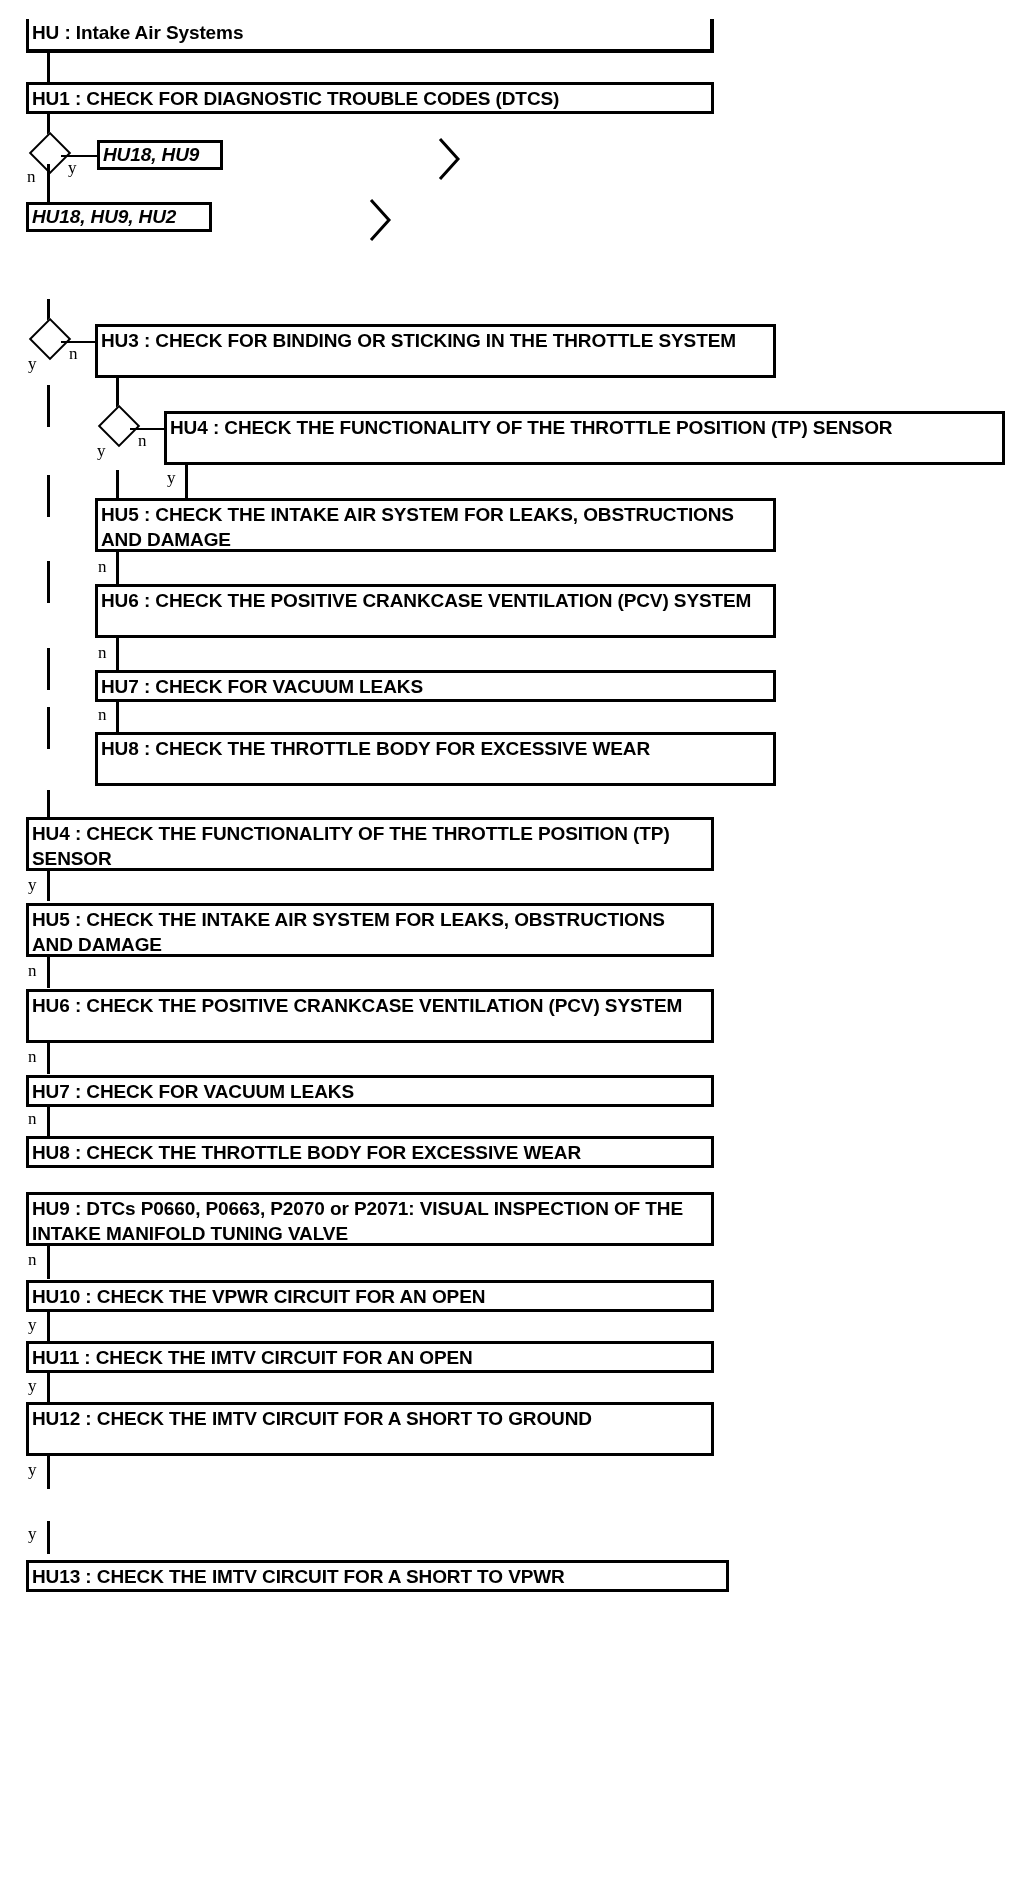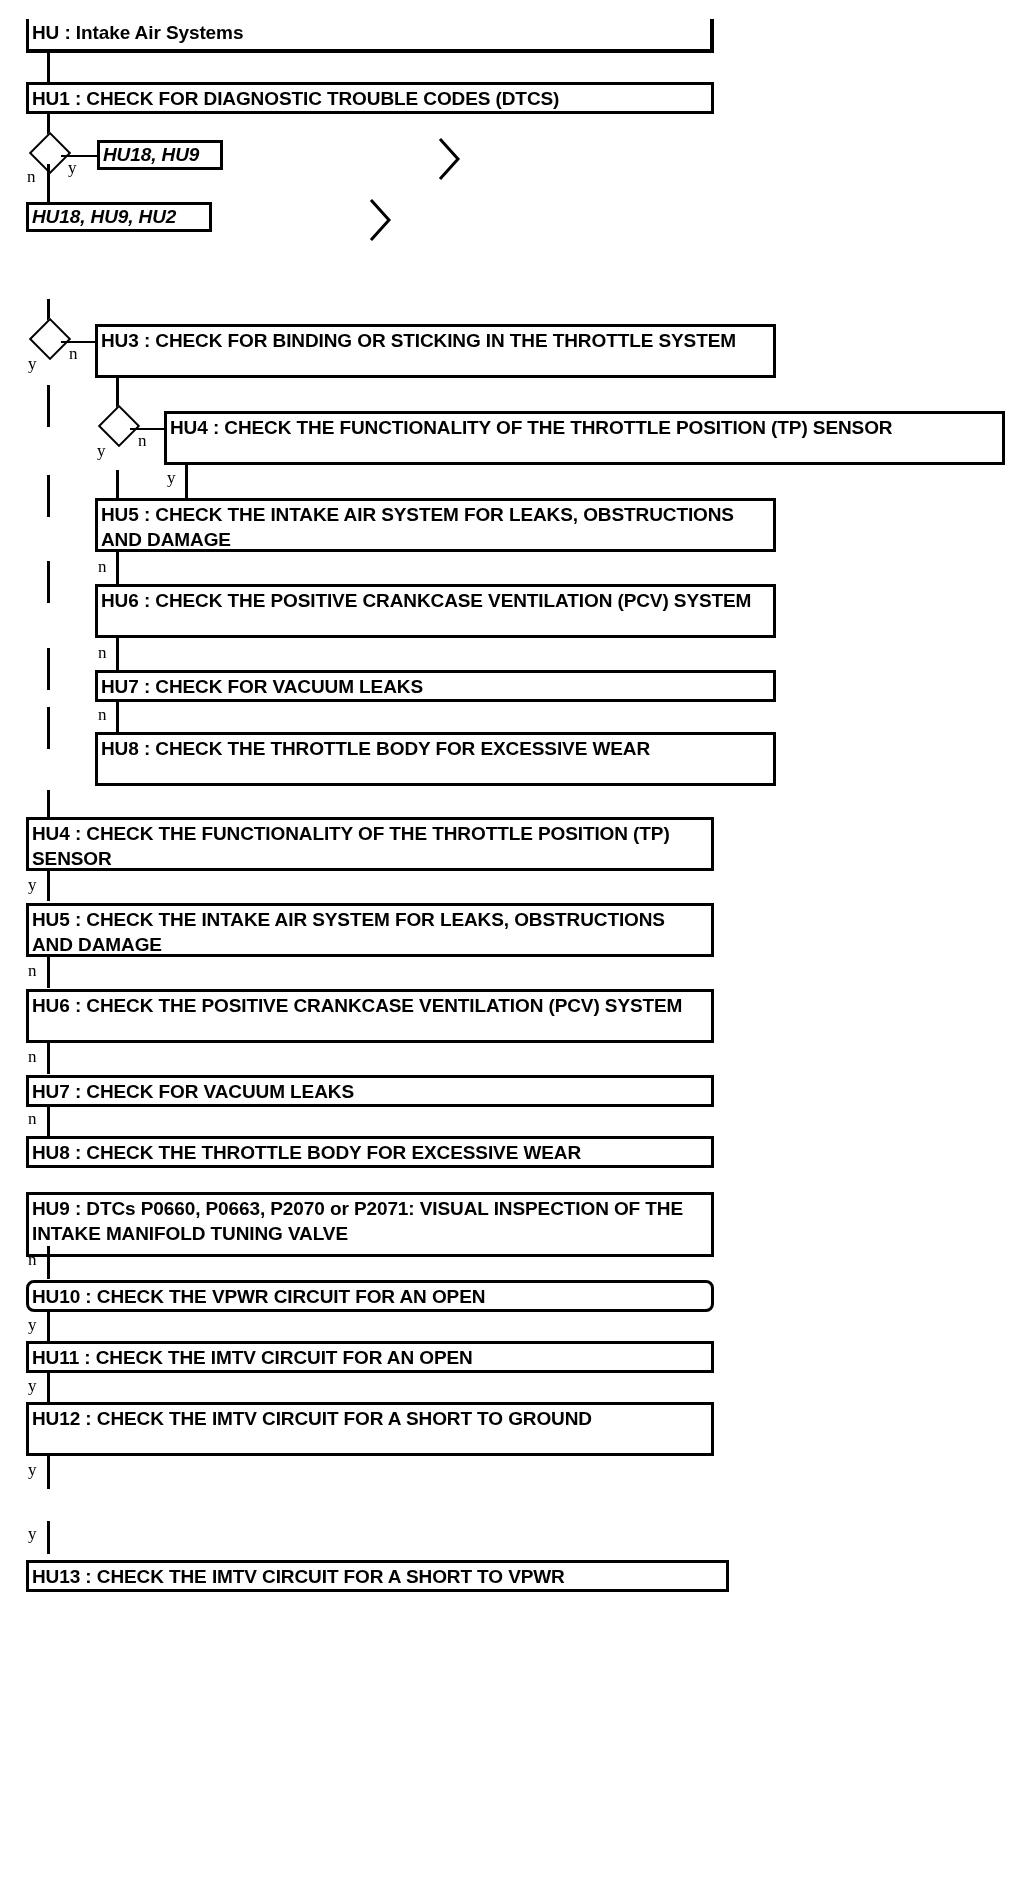--- a/index.html
+++ b/index.html
@@ -197,25 +197,25 @@
   <div class="box" style="left:26px;top:989px;width:688px;height:54px;">HU6 : CHECK THE POSITIVE CRANKCASE VENTILATION (PCV) SYSTEM</div>
   <div class="vline" style="left:47px;top:1043px;height:31px;"></div>
   <div class="blabel" style="left:28px;top:1048px;">n</div>
 
   <div class="box" style="left:26px;top:1075px;width:688px;height:32px;">HU7 : CHECK FOR VACUUM LEAKS</div>
   <div class="vline" style="left:47px;top:1107px;height:29px;"></div>
   <div class="blabel" style="left:28px;top:1110px;">n</div>
 
   <div class="box" style="left:26px;top:1136px;width:688px;height:32px;">HU8 : CHECK THE THROTTLE BODY FOR EXCESSIVE WEAR</div>
 
-  <div class="box" style="left:26px;top:1192px;width:688px;height:65px;">HU9 : DTCs P0660, P0663, P2070 or P2071: VISUAL INSPECTION OF THE INTAKE MANIFOLD TUNING VALVE</div>
+  <div class="box" style="left:26px;top:1192px;width:688px;height:54px;">HU9 : DTCs P0660, P0663, P2070 or P2071: VISUAL INSPECTION OF THE INTAKE MANIFOLD TUNING VALVE</div>
   <div class="vline" style="left:47px;top:1246px;height:33px;"></div>
   <div class="blabel" style="left:28px;top:1251px;">n</div>
 
-  <div class="box" style="left:26px;top:1280px;width:688px;height:32px;border-radius:8px;">HU10 : CHECK THE VPWR CIRCUIT FOR AN OPEN</div>
+  <div class="box" style="left:26px;top:1280px;width:688px;height:32px;">HU10 : CHECK THE VPWR CIRCUIT FOR AN OPEN</div>
   <div class="vline" style="left:47px;top:1312px;height:29px;"></div>
   <div class="blabel" style="left:28px;top:1316px;">y</div>
 
   <div class="box" style="left:26px;top:1341px;width:688px;height:32px;">HU11 : CHECK THE IMTV CIRCUIT FOR AN OPEN</div>
   <div class="vline" style="left:47px;top:1373px;height:29px;"></div>
   <div class="blabel" style="left:28px;top:1377px;">y</div>
 
   <div class="box" style="left:26px;top:1402px;width:688px;height:54px;">HU12 : CHECK THE IMTV CIRCUIT FOR A SHORT TO GROUND</div>
   <div class="vline" style="left:47px;top:1456px;height:33px;"></div>
   <div class="blabel" style="left:28px;top:1461px;">y</div>

